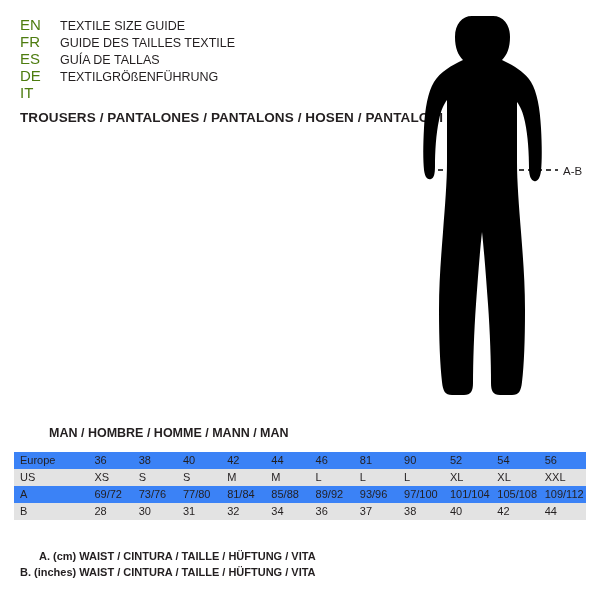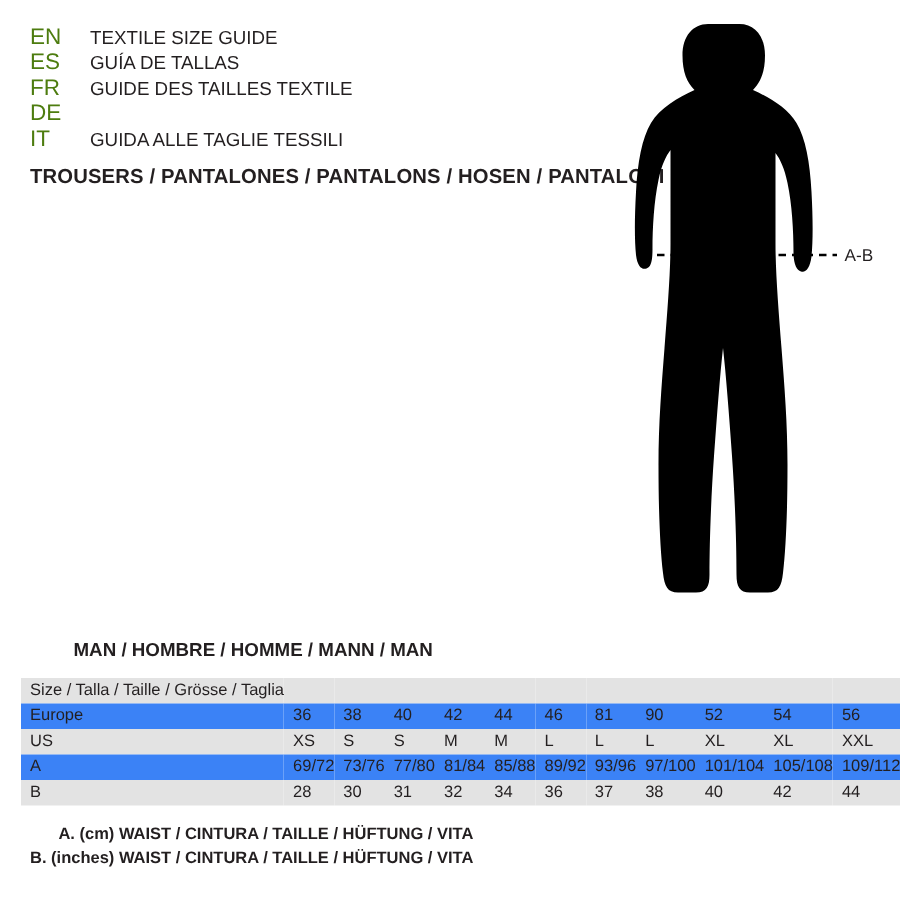--- a/index.html
+++ b/index.html
@@ -121,33 +121,33 @@
 </style>
 </head>
 <body>
 
 <div id="lang-block">
   <div class="lang-row">
     <span class="lang-code">EN</span>
     <span class="lang-title">TEXTILE SIZE GUIDE</span>
   </div>
   <div class="lang-row">
+    <span class="lang-code">FR</span>
+    <span class="lang-title">GUIDE DES TAILLES TEXTILE</span>
+  </div>
+  <div class="lang-row">
     <span class="lang-code">ES</span>
     <span class="lang-title">GUÍA DE TALLAS</span>
   </div>
   <div class="lang-row">
-    <span class="lang-code">FR</span>
-    <span class="lang-title">GUIDE DES TAILLES TEXTILE</span>
-  </div>
-  <div class="lang-row">
     <span class="lang-code">DE</span>
+    <span class="lang-title">TEXTILGRÖßENFÜHRUNG</span>
   </div>
   <div class="lang-row">
     <span class="lang-code">IT</span>
-    <span class="lang-title">GUIDA ALLE TAGLIE TESSILI</span>
   </div>
 </div>
 
 <div id="section-title">TROUSERS / PANTALONES / PANTALONS / HOSEN / PANTALONI</div>
 
 <div id="figure-wrap">
   <svg id="figure-svg" width="195" height="400" viewBox="0 0 195 400">
 
     <path fill="#000000" d="
       M72,6
@@ -193,34 +193,20 @@
 
     <line x1="38" y1="160" x2="158" y2="160" stroke="#000000" stroke-width="1.6" stroke-dasharray="5,4"></line>
   </svg>
   <div id="ab-label">A-B</div>
 </div>
 
 <div id="man-title">MAN / HOMBRE / HOMME / MANN / MAN</div>
 
 <table id="size-table">
   <tbody>
-    <tr class="shaded">
-      <td class="label-col">Size / Talla / Taille / Grösse / Taglia</td>
-      <td class="datacell"></td>
-      <td class="datacell"></td>
-      <td class="datacell"></td>
-      <td class="datacell"></td>
-      <td class="datacell"></td>
-      <td class="datacell"></td>
-      <td class="datacell"></td>
-      <td class="datacell"></td>
-      <td class="datacell"></td>
-      <td class="datacell"></td>
-      <td class="datacell"></td>
-    </tr>
     <tr class="plain">
       <td class="label-col">Europe</td>
       <td class="datacell">36</td>
       <td class="datacell">38</td>
       <td class="datacell">40</td>
       <td class="datacell">42</td>
       <td class="datacell">44</td>
       <td class="datacell">46</td>
       <td class="datacell">81</td>
       <td class="datacell">90</td>

